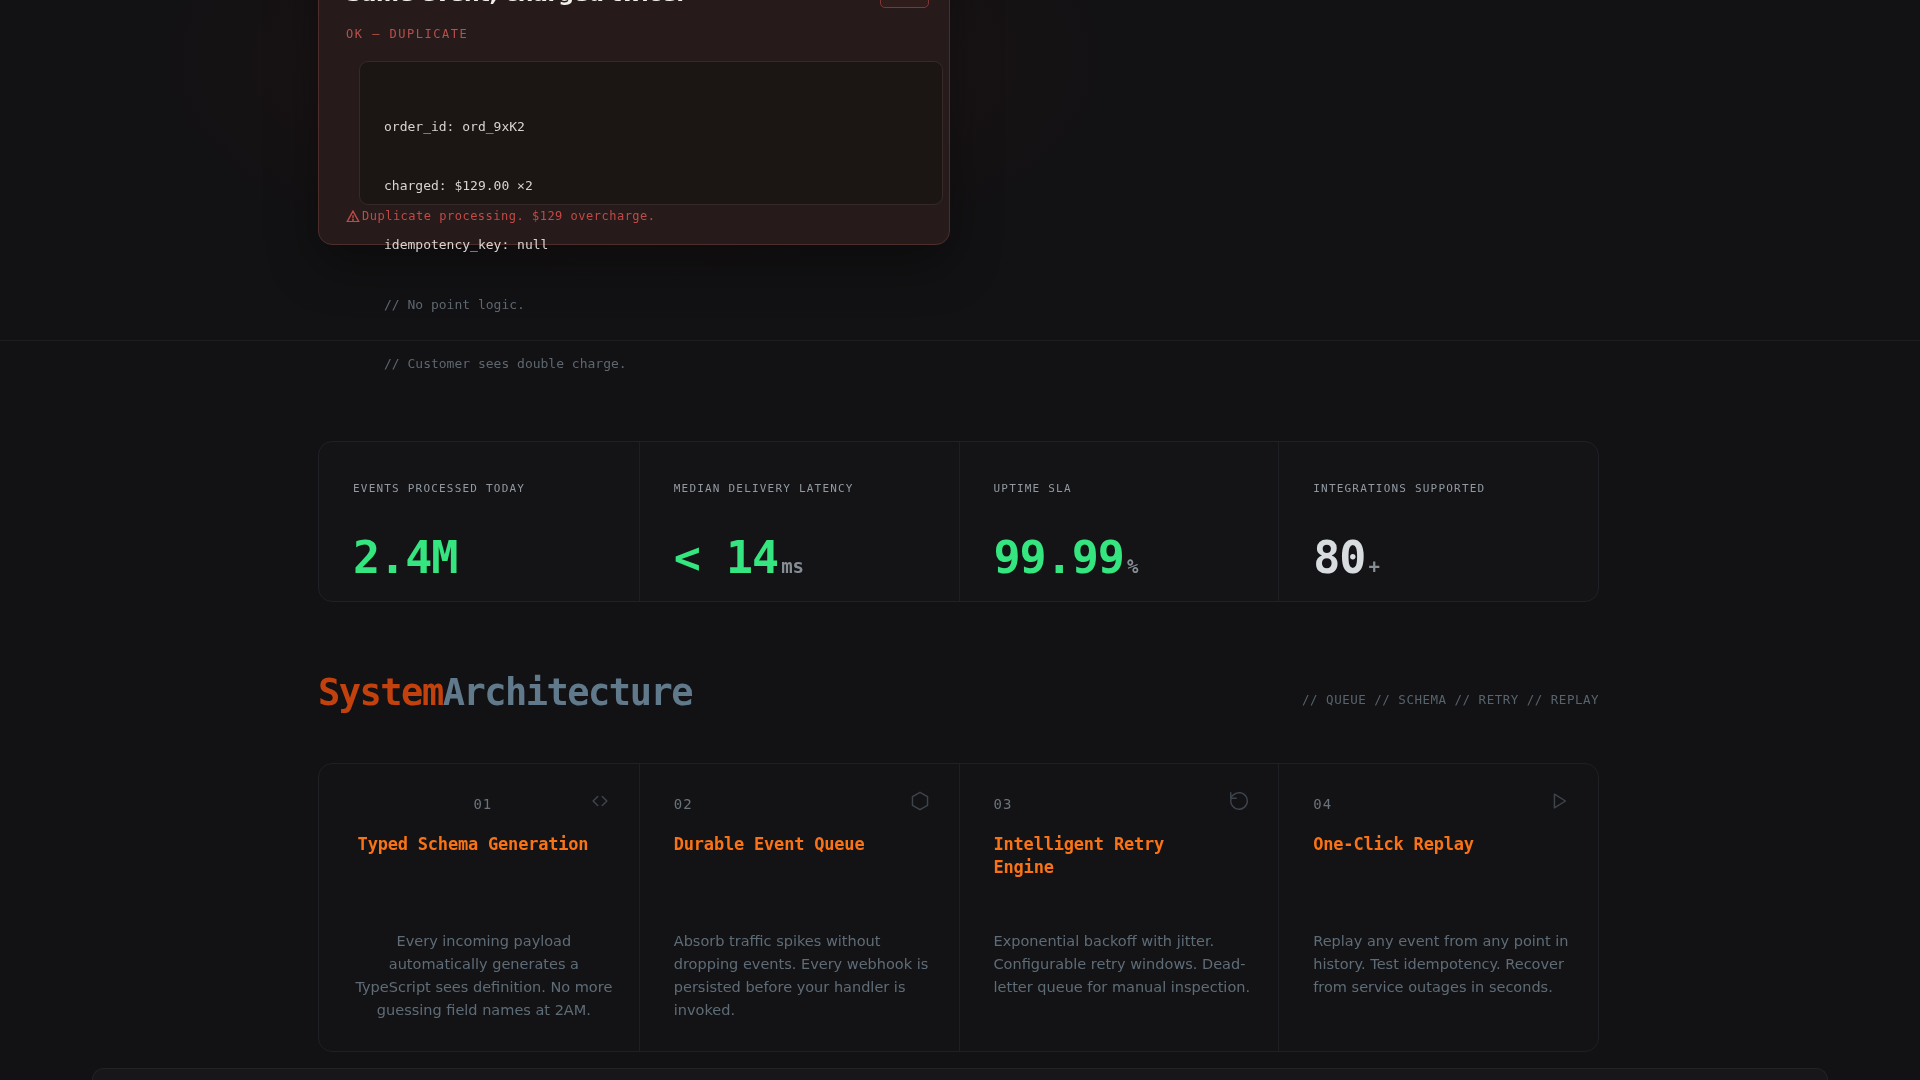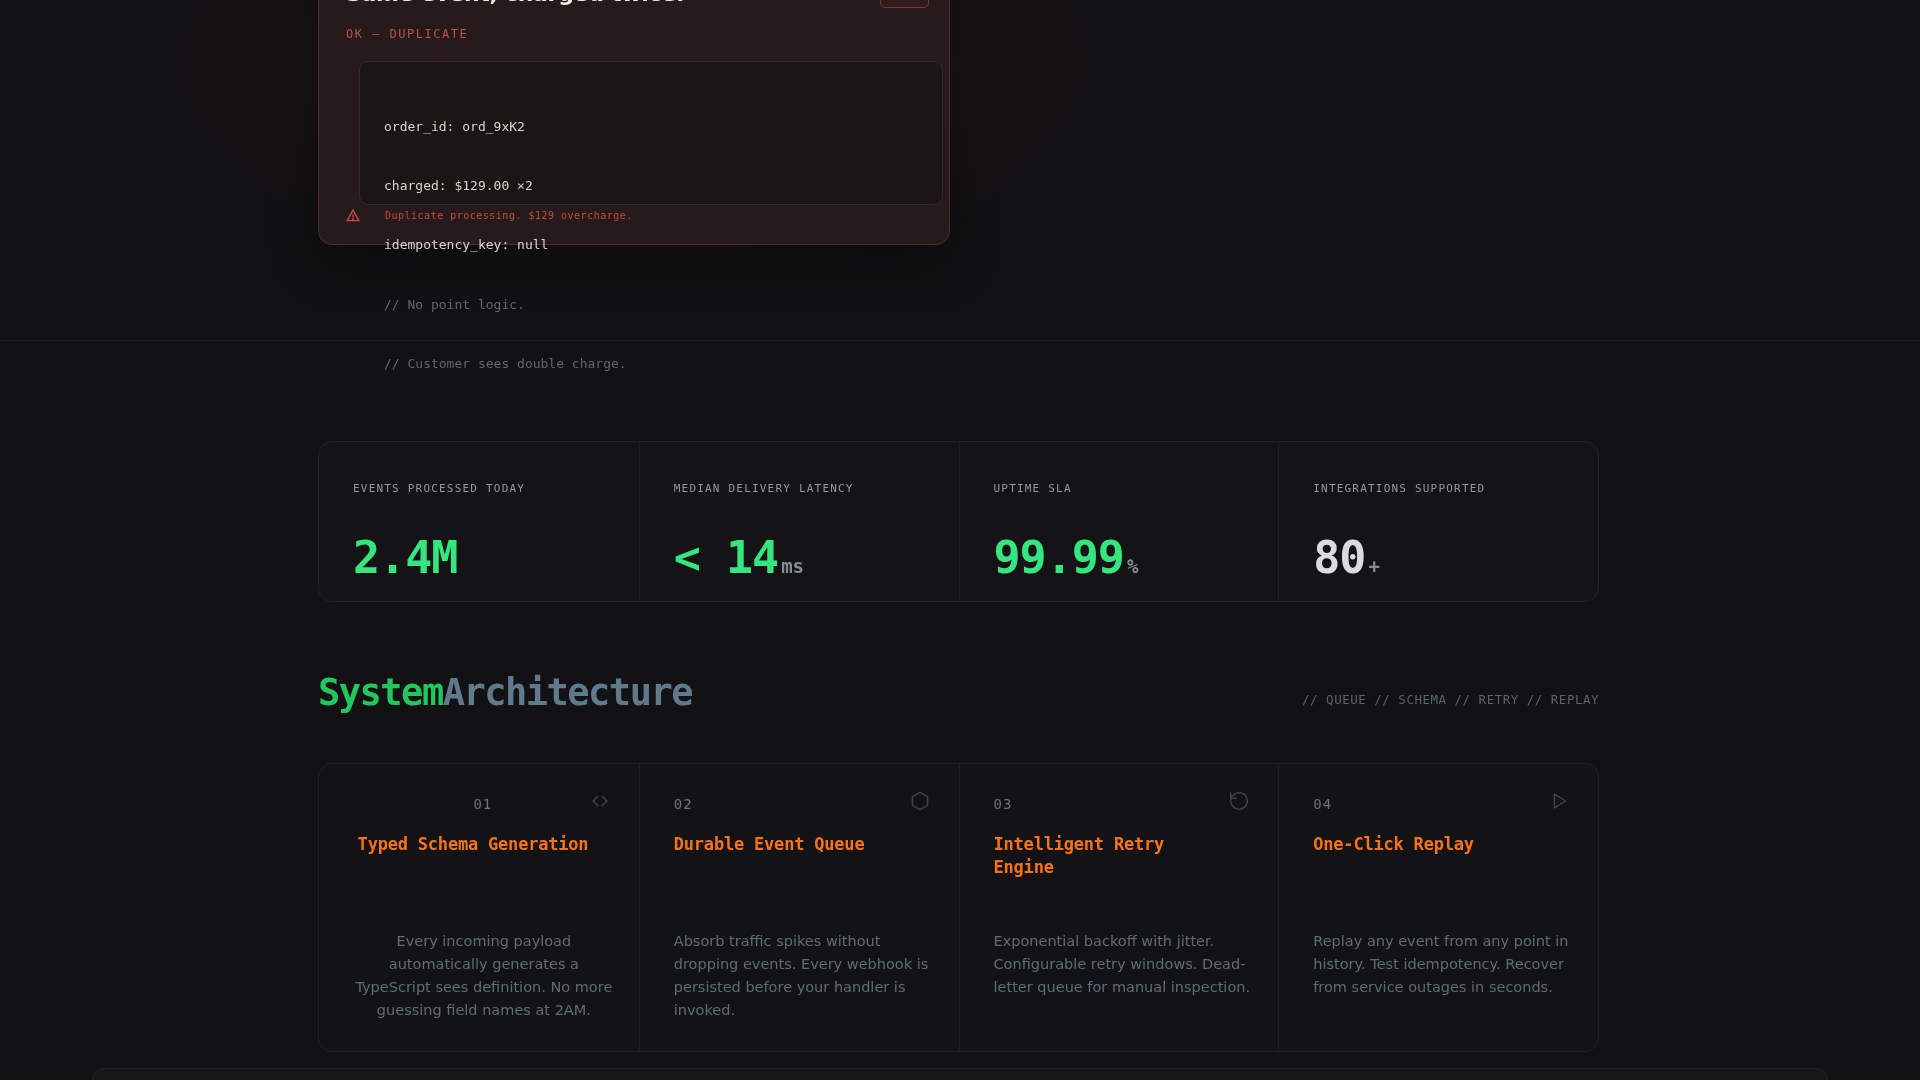--- a/index.html
+++ b/index.html
@@ -46,22 +46,22 @@
     background: #1b1514; border: 1px solid #352a28; border-radius: 9px;
     padding: 15px 24px;
     font-size: 13px; line-height: 19.8px; color: #d9d4cf;
     white-space: pre;
     margin-left: 16px;
   }
   .code-line { display: block; }
   .code-line.comment { color: #5d6770; }
   .incident-warning {
     position: absolute; left: 27px; top: 282px;
-    font-size: 10px; color: #c24a45; letter-spacing: 0.5px;
-    display: flex; align-items: center; gap: 25px;
+    font-size: 12px; color: #c24a45; letter-spacing: 0.5px;
+    display: flex; align-items: center; gap: 2px;
   }
   .warn-icon { width: 14px; height: 13px; display: inline-block; }
 
   
   .page-divider {
     position: absolute; left: 0; top: 340px; width: 1920px; height: 0;
     border-top: 1px solid #1e1d1e;
   }
 
   
@@ -86,21 +86,21 @@
   .stat-suffix { font-size: 19px; font-weight: bold; color: #858e95; margin-left: 3px; }
 
   
   .section-head {
     position: absolute; left: 318px; top: 670px; width: 1281px; height: 48px;
   }
   .section-title {
     font-size: 37px; font-weight: bold; letter-spacing: -1.5px; line-height: 46px;
     white-space: nowrap;
   }
-  .section-title .t-primary { color: #22c55e; }
+  .section-title .t-primary { color: #c2410c; }
   .section-title .t-secondary { color: #60798b; }
   .section-tagline {
     position: absolute; right: 0; top: 22px;
     font-size: 12.5px; letter-spacing: 0.5px; color: #57646e; white-space: nowrap;
   }
 
   
   .features {
     position: absolute; left: 318px; top: 763px; width: 1281px; height: 289px;
     background: #131315; border: 1px solid #1f2024; border-radius: 14px;

